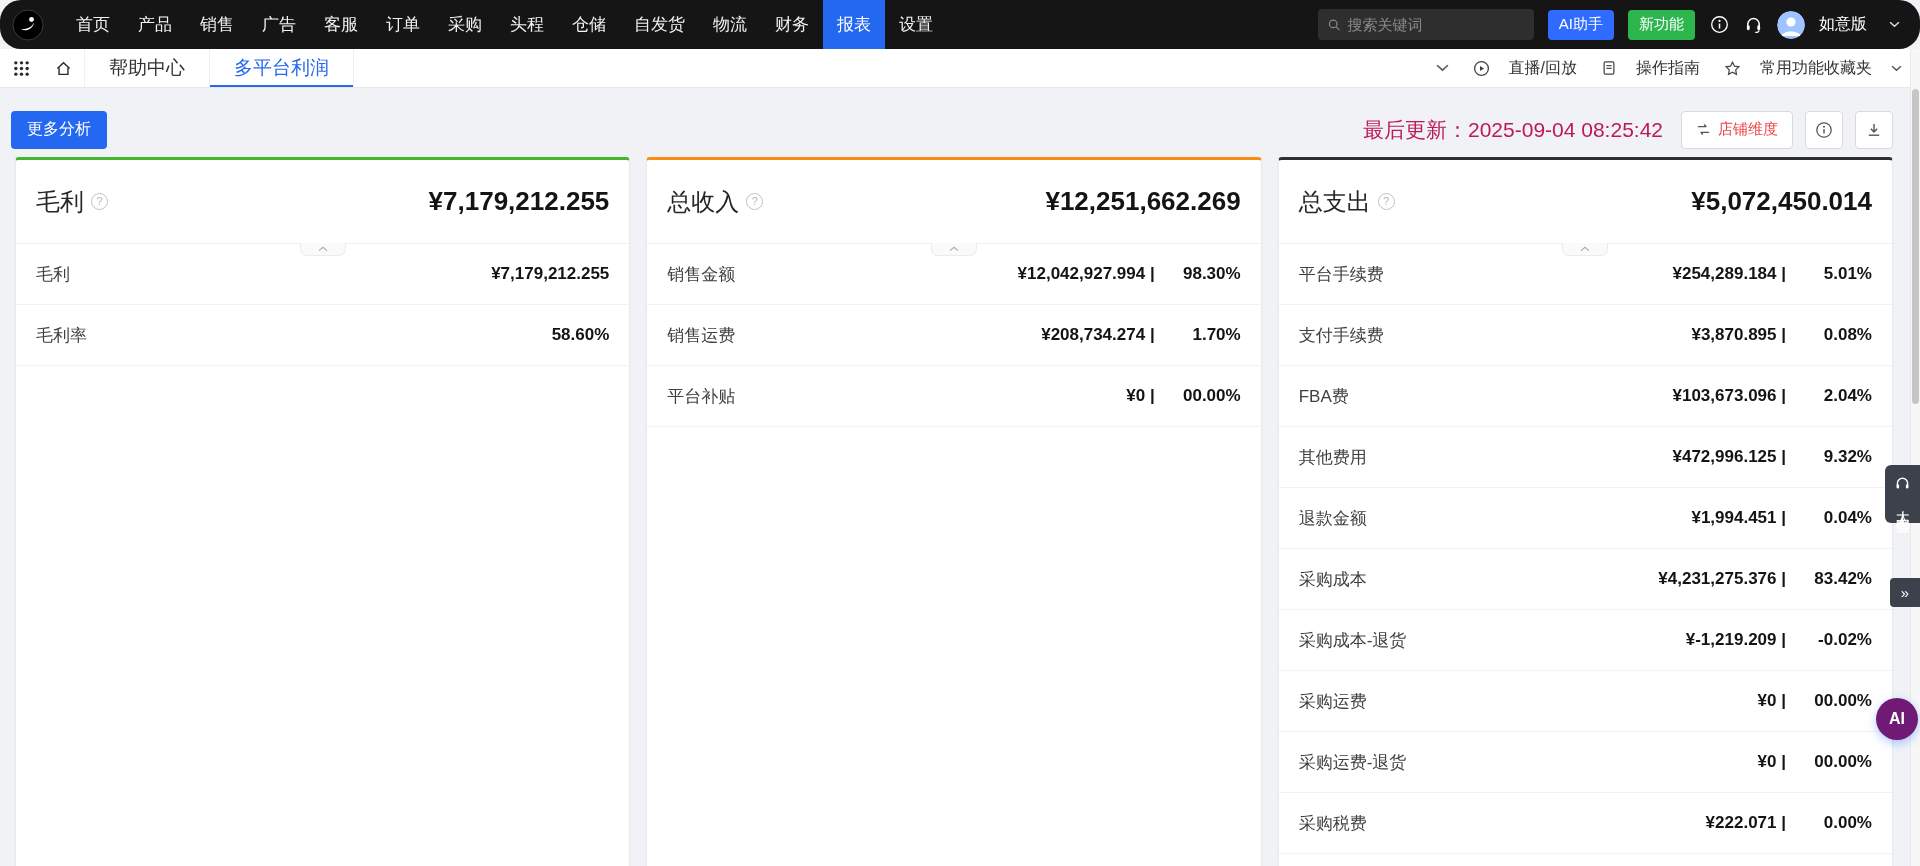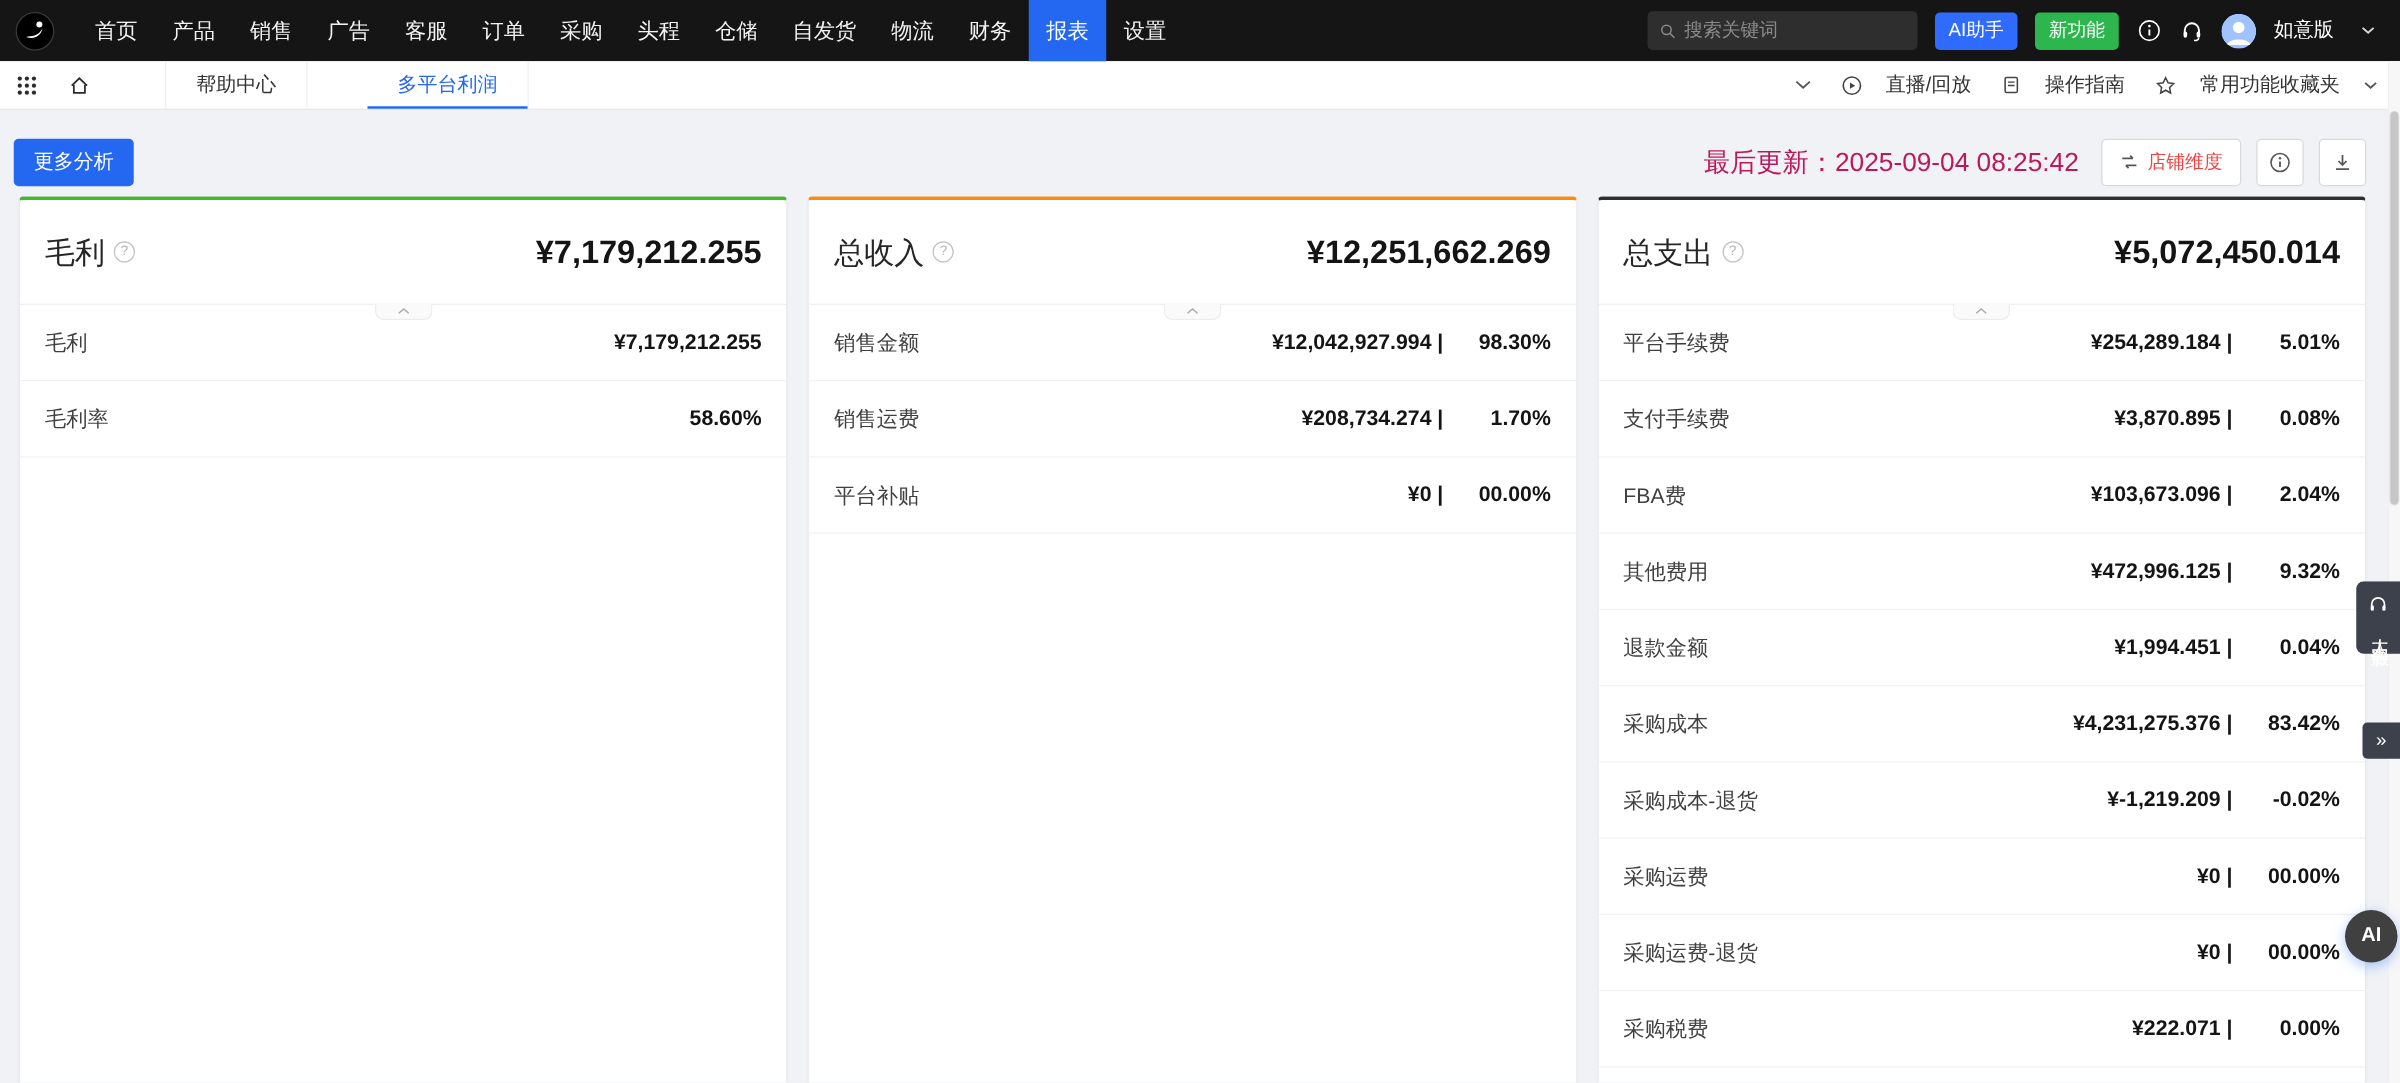--- a/index.html
+++ b/index.html
@@ -3,40 +3,40 @@
 <meta charset="utf-8">
 <style>
   * { margin:0; padding:0; box-sizing:border-box; }
   html,body { width:1920px; height:866px; overflow:hidden; }
   body {
     font-family:"Liberation Sans","DejaVu Sans",sans-serif;
     background:#f0f2f5; color:#333; position:relative;
   }
 
   
-  .topnav { height:49px; background:#151515; display:flex; align-items:center; padding:0 20px 0 12px; color:#fff; }
+  .topnav { height:49px; background:#151515; display:flex; align-items:center; padding:0 20px 0 12px; color:#fff;border-radius:21px; }
   .logo { width:32px; height:32px; margin-right:18px; flex:0 0 auto; cursor:pointer; }
   .menu { display:flex; height:100%; align-items:stretch; }
   .mi { display:flex; align-items:center; padding:0 14px; font-size:17px; color:#f2f2f2; cursor:pointer; white-space:nowrap; }
   .mi.active { background:#2468f2; color:#fff; }
   .topnav-right { margin-left:auto; display:flex; align-items:center; gap:14px; }
   .search { display:flex; align-items:center; gap:7px; background:#2e2e2e; border-radius:4px; height:31px; width:216px; padding:0 10px; }
   .search input { background:transparent; border:none; outline:none; color:#ccc; font-size:15px; width:100%; font-family:inherit; }
   .search input::placeholder { color:#8a8a8a; }
   .pill-btn { border:none; border-radius:4px; height:30px; padding:0 11px; font-size:15px; color:#fff; cursor:pointer; font-family:inherit; white-space:nowrap; }
   .pill-btn.blue { background:#2f6bff; }
   .pill-btn.green { background:#2cb64d; }
   .nav-ico { width:20px; height:20px; display:flex; align-items:center; justify-content:center; cursor:pointer; }
   .avatar { width:28px; height:28px; border-radius:50%; overflow:hidden; cursor:pointer; }
   .version { display:flex; align-items:center; gap:22px; font-size:16px; cursor:pointer; white-space:nowrap; }
 
   
   .tabbar { height:39px; background:#fff; border-bottom:1px solid #e8e8e8; display:flex; align-items:stretch; }
   .tb-ico { width:42px; display:flex; align-items:center; justify-content:center; cursor:pointer; }
-  .tab { display:flex; align-items:center; padding:14px 24px; font-size:16px; color:#333; border-right:1px solid #f0f0f0; border-left:1px solid #f0f0f0; cursor:pointer; position:relative; white-space:nowrap;margin-left:48px; }
+  .tab { display:flex; align-items:center; padding:14px 24px; font-size:19px; color:#333; border-right:1px solid #f0f0f0; border-left:1px solid #f0f0f0; cursor:pointer; position:relative; white-space:nowrap; }
   .tab + .tab { border-left:none; }
   .tab.active { color:#2468f2; }
   .tab.active::after { content:""; position:absolute; left:0; right:0; bottom:0; height:2px; background:#2468f2; }
   .tabbar-right { margin-left:auto; display:flex; align-items:center; gap:24px; padding-right:18px; font-size:16px; color:#333; }
   .tb-link { display:flex; align-items:center; gap:19px; cursor:pointer; white-space:nowrap; }
 
   
   .toolbar { display:flex; align-items:center; padding:14px 27px 0 11px; height:69px; }
   .btn-primary { background:#2468f2; color:#fff; border:none; border-radius:4px; height:38px; padding:0 16px; font-size:16px; cursor:pointer; font-family:inherit; }
   .toolbar-right { margin-left:auto; display:flex; align-items:center; gap:12px; }
@@ -57,21 +57,21 @@
   .rlabel { color:#404040; white-space:nowrap; }
   .rvalue { margin-left:auto; font-weight:700; color:#141414; white-space:nowrap; }
   .rpct { width:86px; text-align:right; font-weight:700; color:#141414; white-space:nowrap; }
 
   
   .scrollbar { position:fixed; top:49px; right:0; bottom:0; width:10px; background:#f7f7f7; border-left:1px solid #e9e9e9; z-index:5; }
   .scroll-thumb { position:absolute; top:40px; left:1px; width:7px; height:315px; border-radius:4px; background:#c6c6c6; cursor:pointer; }
   .service-panel { position:fixed; right:0; top:465px; width:35px; background:#3c414b; color:#fff; border-radius:6px 0 0 6px; padding:10px 0 12px; display:flex; flex-direction:column; align-items:center; gap:7px; cursor:pointer; z-index:8; }
   .service-text { writing-mode:vertical-rl; font-size:15px; letter-spacing:3px; }
   .collapse-btn { position:fixed; right:0; top:578px; width:30px; height:29px; background:#3c414b; color:#fff; border-radius:4px 0 0 4px; display:flex; align-items:center; justify-content:center; font-size:15px; cursor:pointer; z-index:8; }
-  .ai-fab { position:fixed; right:2px; top:728px; width:42px; height:42px; border-radius:50%; background:#404040; color:#fff; font-size:16px; font-weight:700; display:flex; align-items:center; justify-content:center; box-shadow:0 3px 10px rgba(30,100,255,.35); cursor:pointer; z-index:9; }
+  .ai-fab { position:fixed; right:2px; top:698px; width:42px; height:42px; border-radius:50%; background:#701a75; color:#fff; font-size:16px; font-weight:700; display:flex; align-items:center; justify-content:center; box-shadow:0 3px 10px rgba(30,100,255,.35); cursor:pointer; z-index:9; }
 </style>
 </head>
 <body>
 
 <header class="topnav">
   <div class="logo">
     <svg viewBox="0 0 32 32" width="32" height="32">
       <circle cx="16" cy="16" r="15" fill="#000" stroke="#3a3a3a"></circle>
       <path d="M9 20.5c6 2.5 12-1 13-7-3.5 7-9 6-13 7z" fill="#fff"></path>
       <circle cx="19.5" cy="10.5" r="2.4" fill="#fff"></circle>

